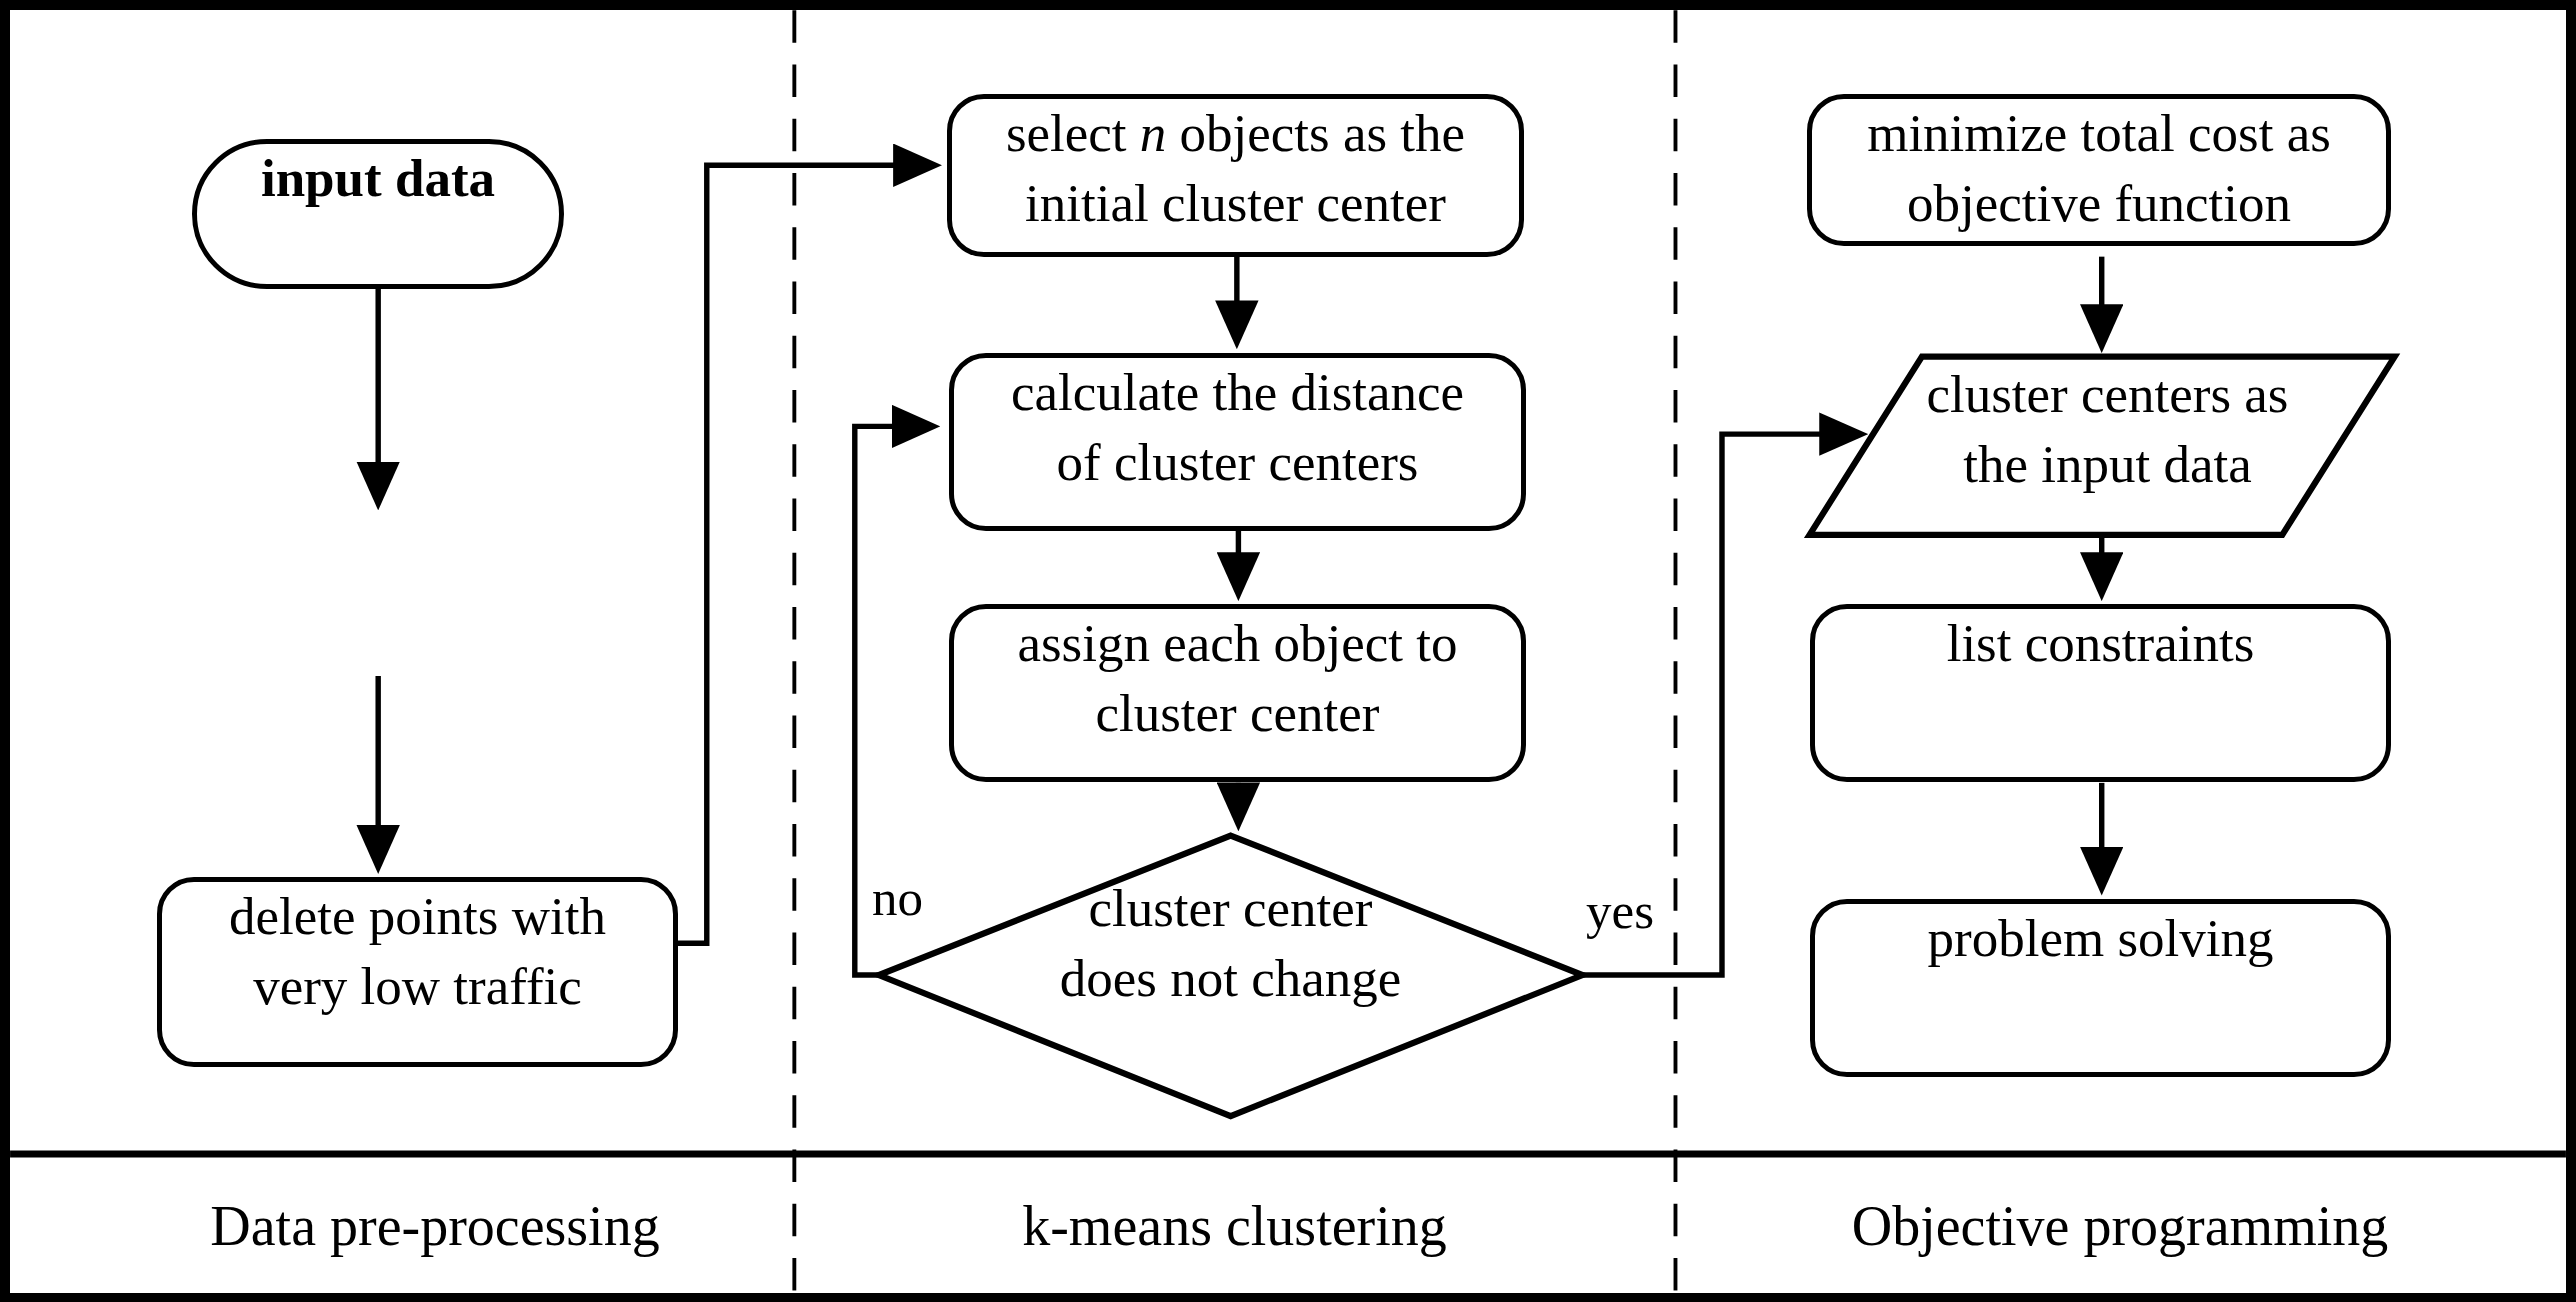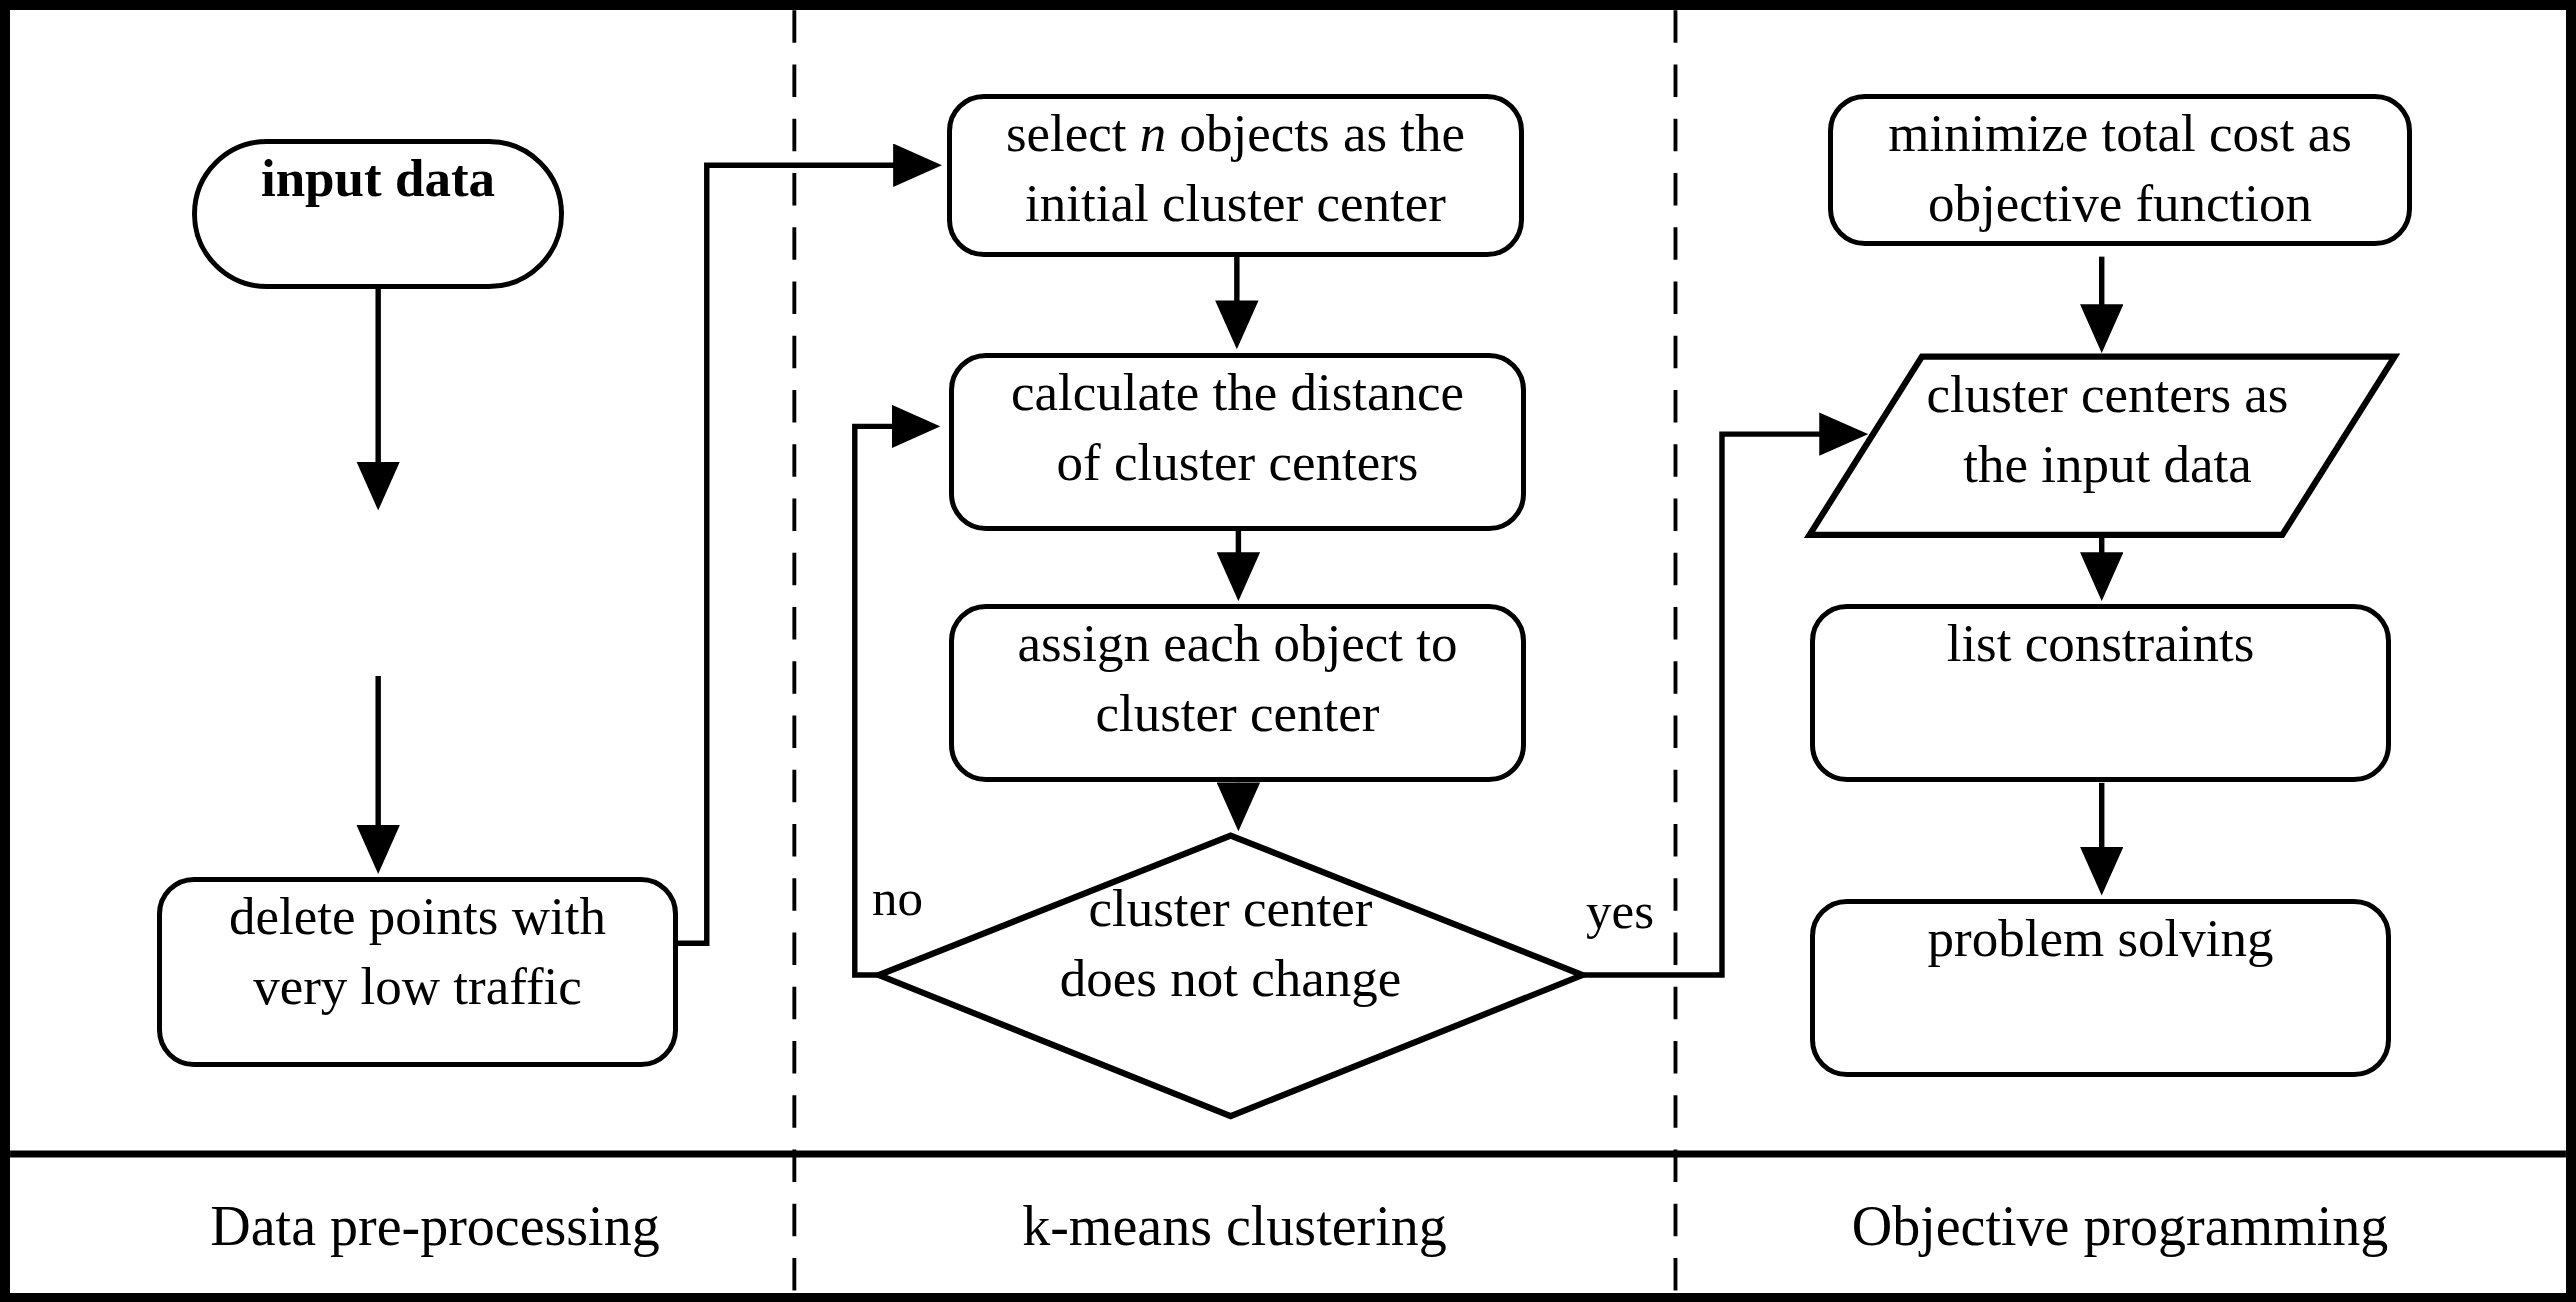--- a/index.html
+++ b/index.html
@@ -135,21 +135,21 @@
   </div>
 
   <div class="overlay" style="left:967px; top:874px; width:527px; height:201px;">
     <span class="ml">cluster center
 does not change</span>
   </div>
 
   <div class="edge-label" style="left:863px; top:873px;margin-left:9px;">no</div>
   <div class="edge-label" style="left:1586px; top:886px;">yes</div>
 
-  <div class="node rounded" style="left:1807px; top:94px; width:584px; height:152px;margin-left:21px;">
+  <div class="node rounded" style="left:1807px; top:94px; width:584px; height:152px;">
     <span class="ml">minimize total cost as
 objective function</span>
   </div>
 
   <div class="overlay" style="left:1852px; top:360px; width:511px; height:170px;">
     <span class="ml">cluster centers as
 the input data</span>
   </div>
 
   <div class="node rounded" style="left:1810px; top:604px; width:581px; height:178px;">

